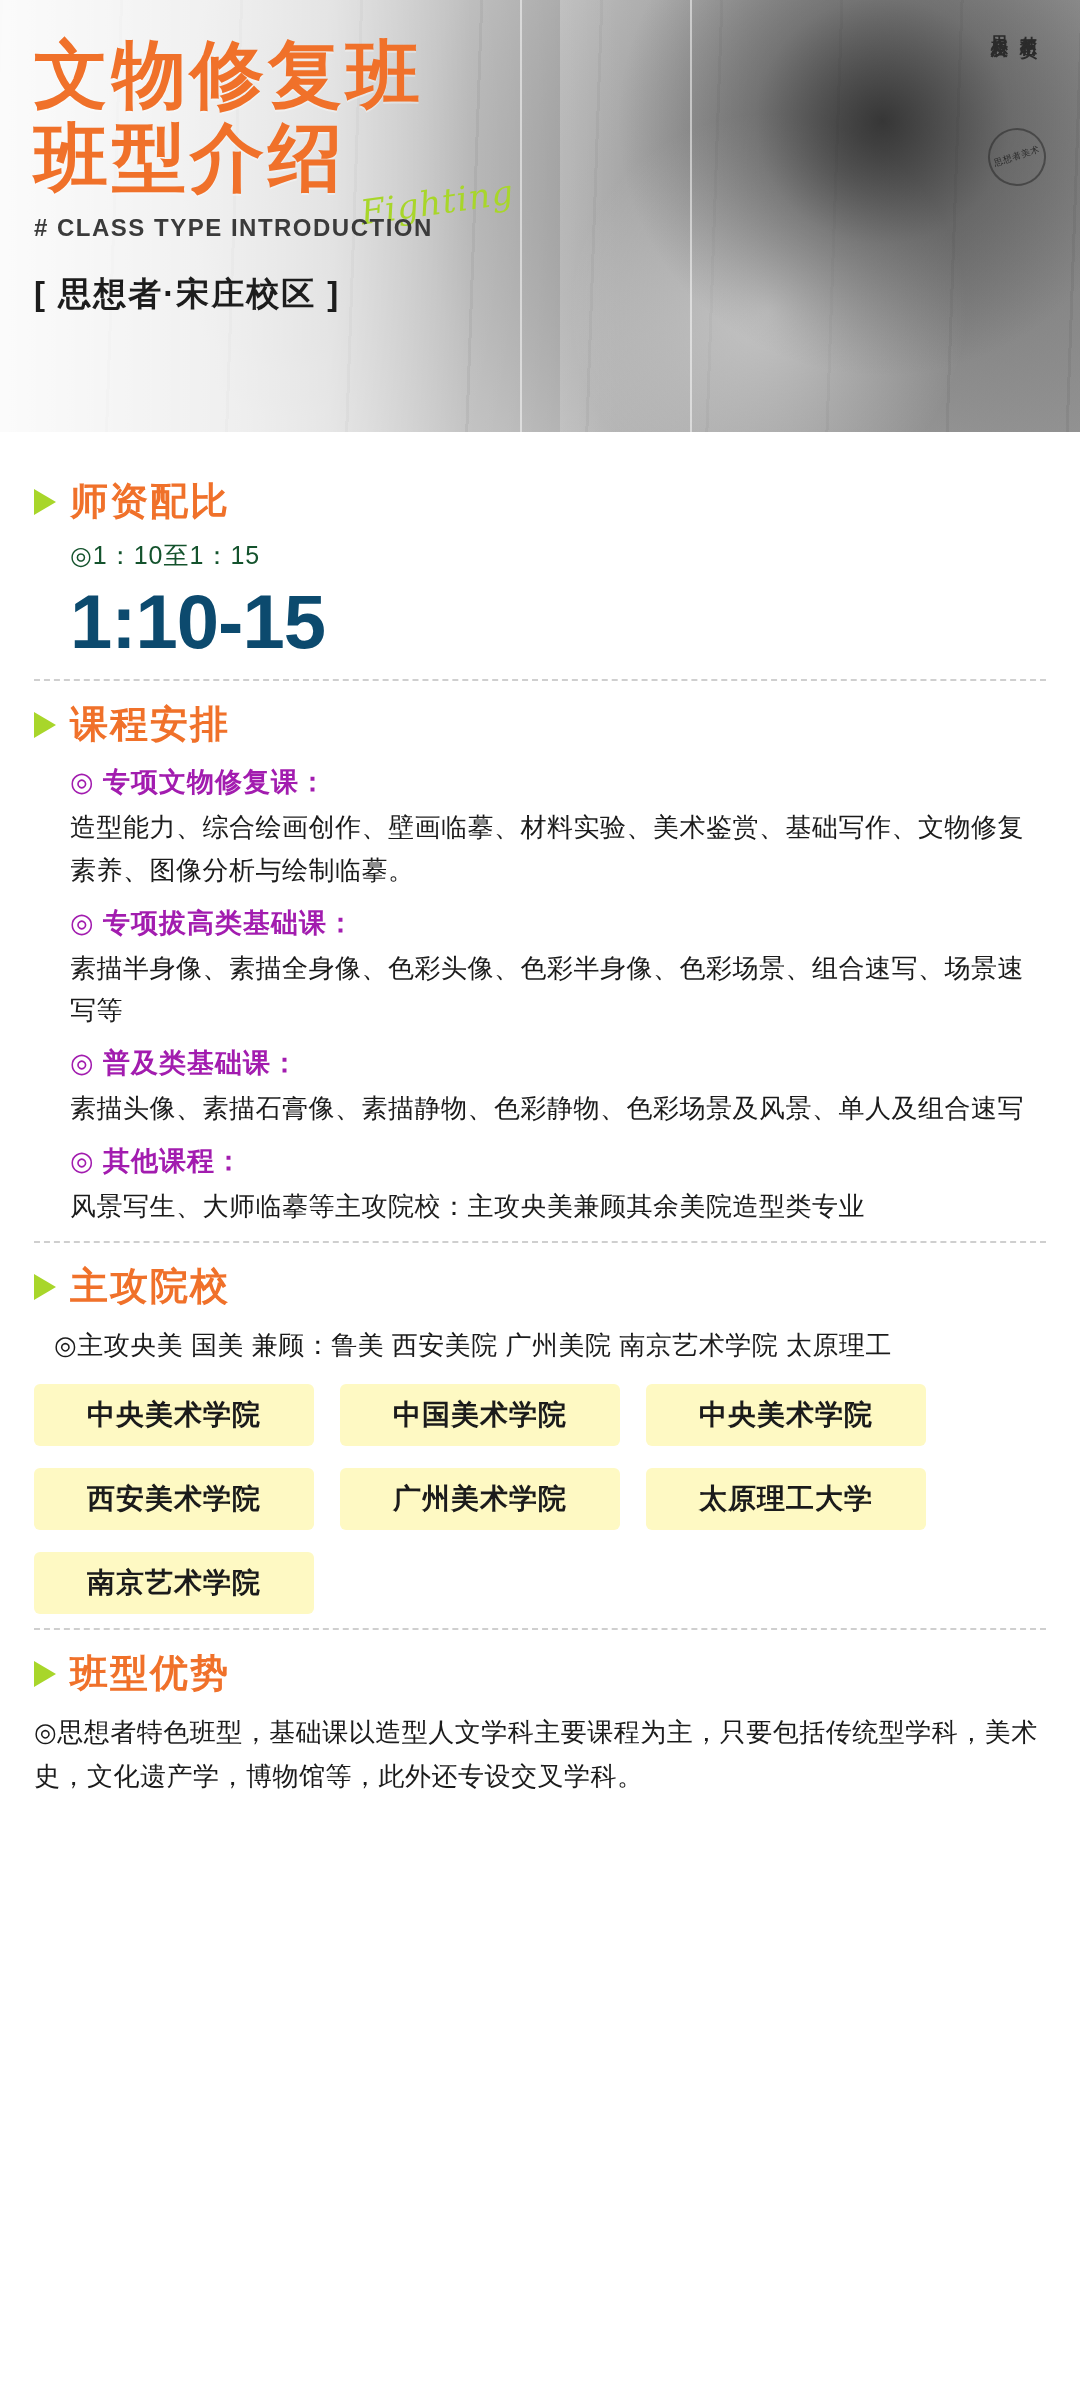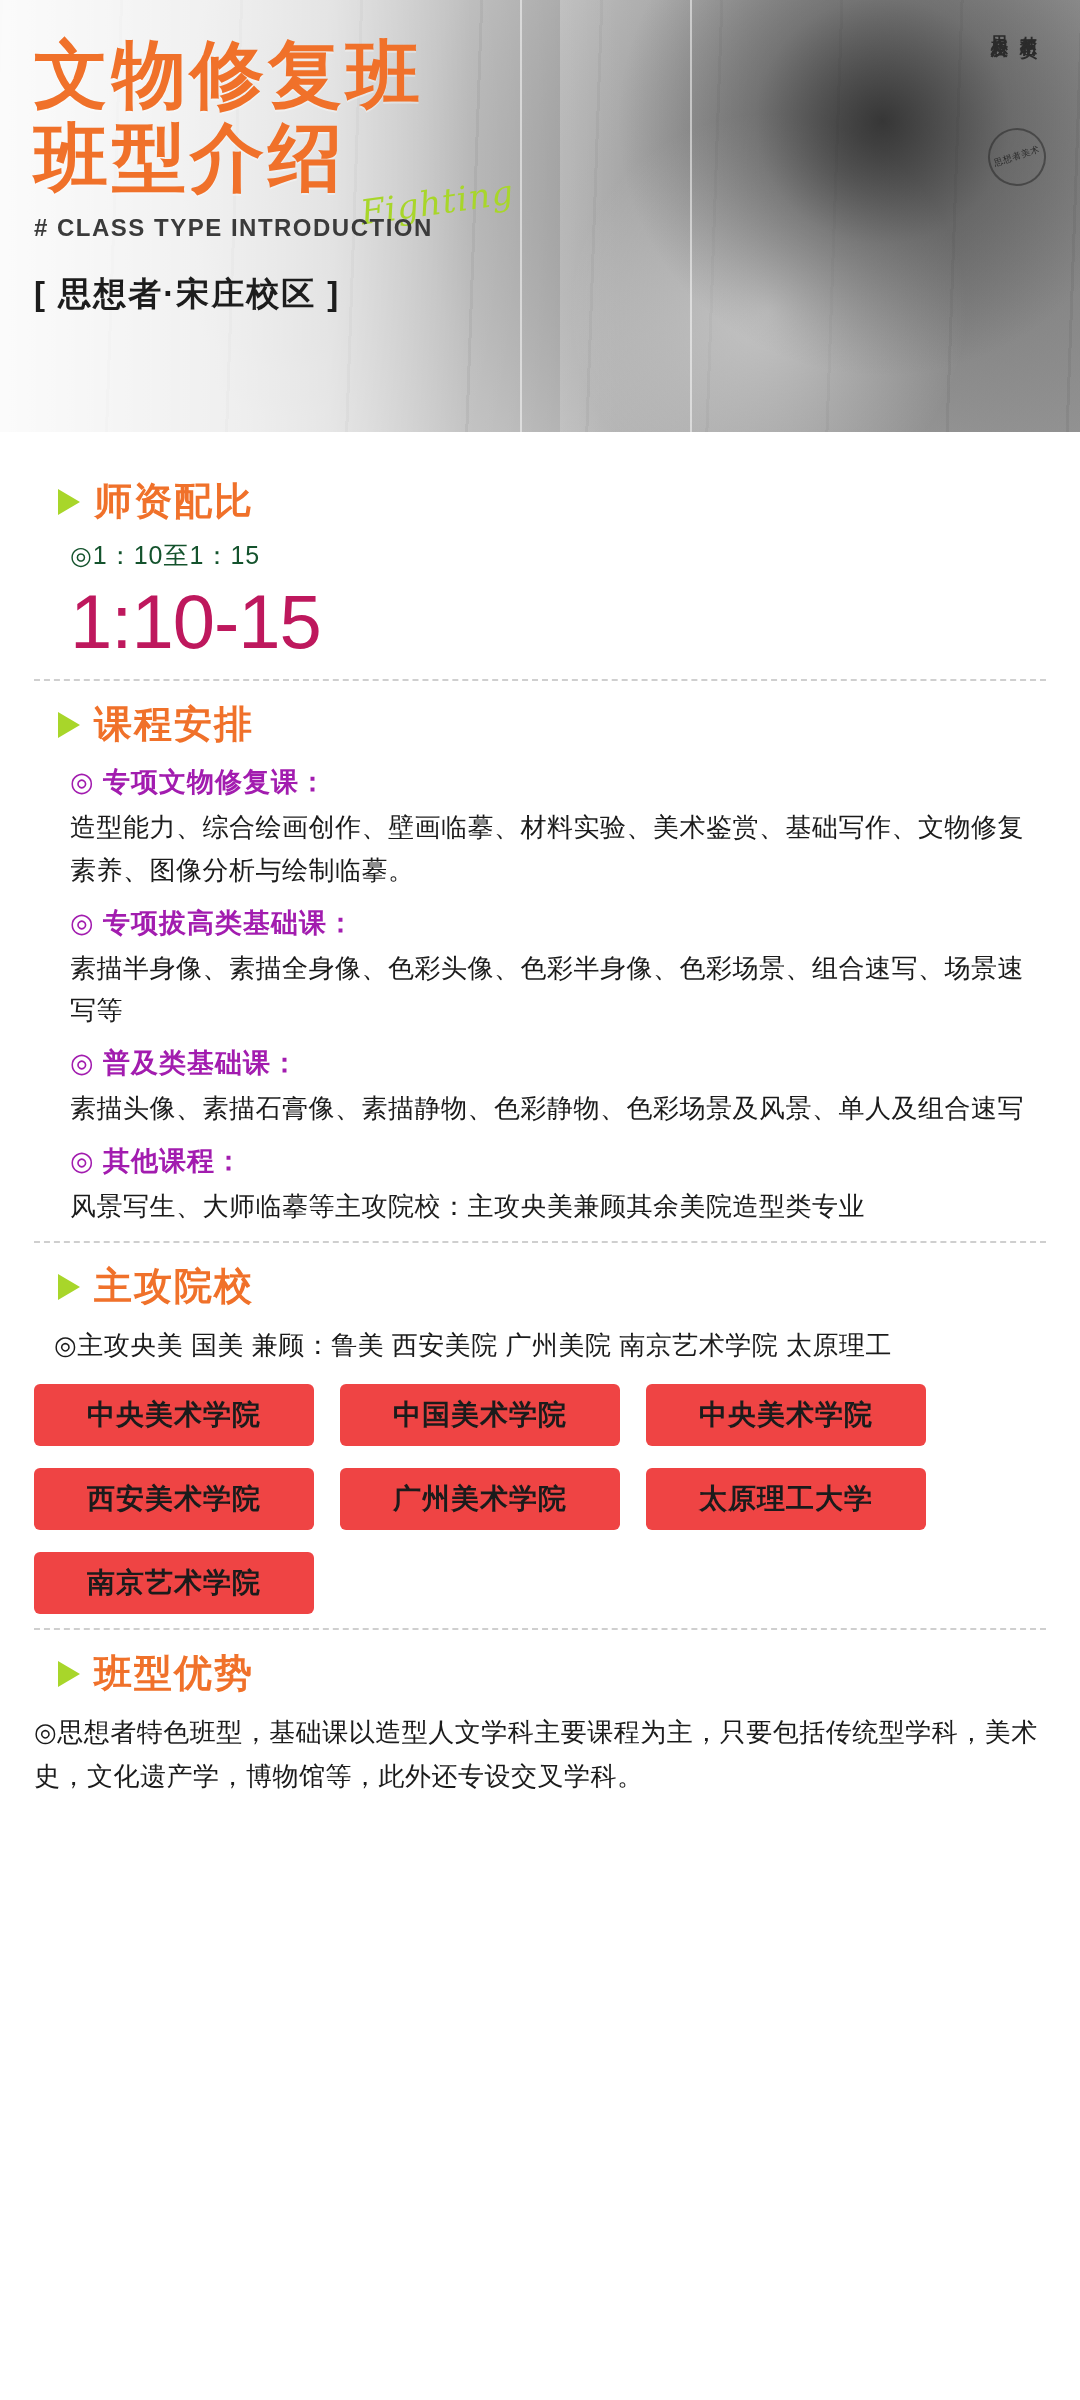--- a/index.html
+++ b/index.html
@@ -123,21 +123,20 @@
     border: 0;
     border-top: 2px dashed #cfcfcf;
     margin: 0;
   }
 
   .sec-head {
     display: flex;
     align-items: center;
     gap: 14px;
     margin-bottom: 12px;
-    margin-left: 24px;
   }
   .tri {
     width: 0; height: 0;
     border-left: 22px solid #a8d62a;
     border-top: 13px solid transparent;
     border-bottom: 13px solid transparent;
     flex: none;
   }
   .sec-title {
     font-size: 38px;
@@ -150,22 +149,22 @@
 
   .ratio-line {
     font-size: 25px;
     color: #14532d;
     letter-spacing: 1px;
     margin-bottom: 6px;
     margin-top: 8px;
   }
   .ratio-big {
     font-size: 76px;
-    font-weight: normal;
-    color: #be185d;
+    font-weight: bold;
+    color: #0c4a6e;
     letter-spacing: -1px;
     line-height: 1.15;
   }
 
   .item-head {
     font-size: 27px;
     font-weight: bold;
     color: #a21caf;
     margin: 14px 0 6px 0;
     letter-spacing: 1px;
@@ -184,21 +183,21 @@
     margin-left: 20px;
   }
 
   .chips {
     display: flex;
     flex-wrap: wrap;
     gap: 22px 26px;
     margin-top: 18px;
   }
   .chip {
-    background: #ef4444;
+    background: #fef9c3;
     color: #1b1b1b;
     font-size: 28px;
     font-weight: bold;
     padding: 12px 26px;
     border-radius: 6px;
     letter-spacing: 1px;
     min-width: 280px;
     text-align: center;
   }
 

